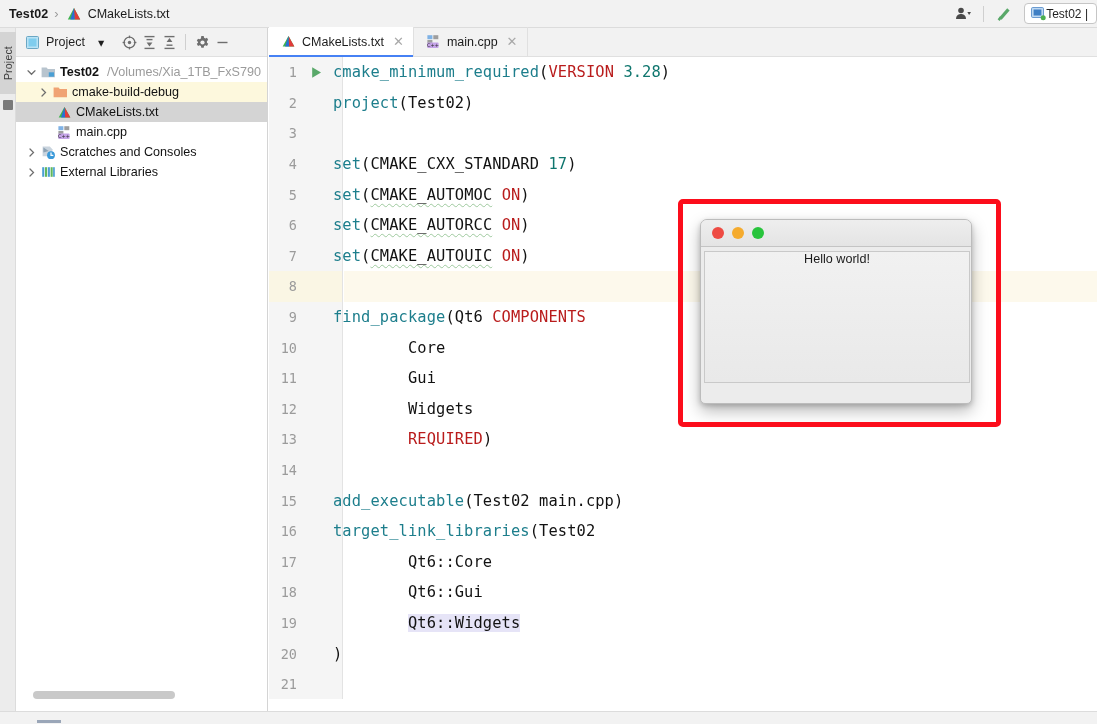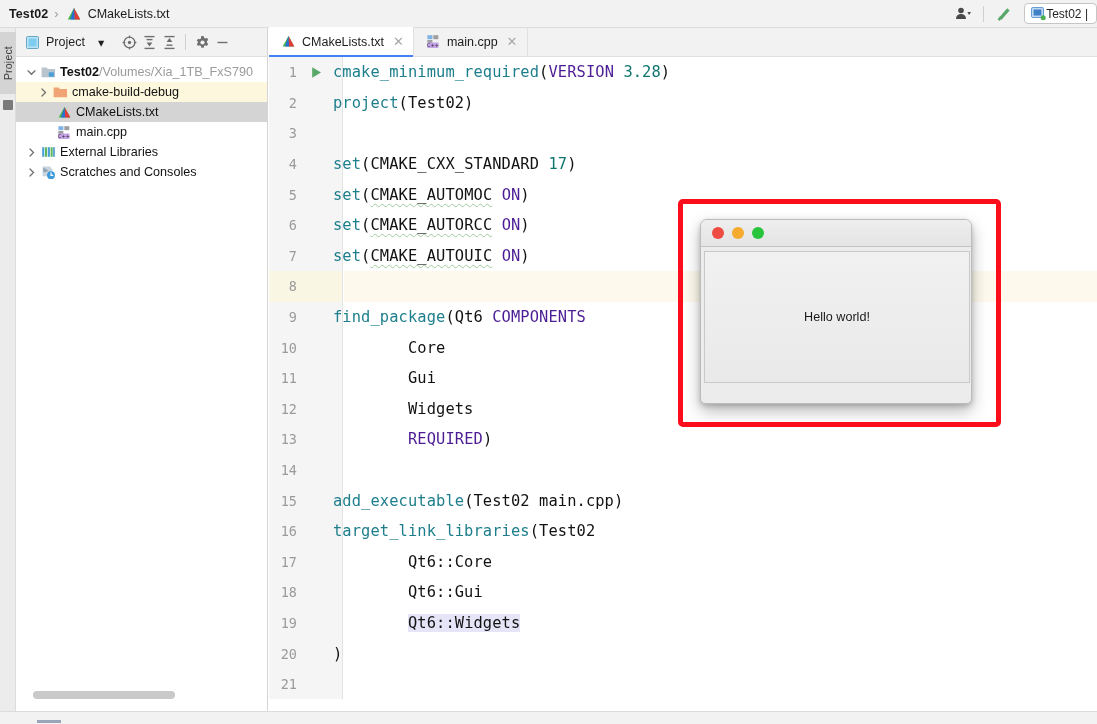--- a/index.html
+++ b/index.html
@@ -83,21 +83,21 @@
   .trow {
     display: flex; align-items: center; height: 20px; white-space: nowrap;
     padding-left: 8px;
   }
   .trow.sel-yellow { background: #fdf8dd; }
   .trow.sel-grey   { background: #d4d4d4; }
   .arrow { width: 15px; display: flex; align-items: center; justify-content: center; flex: 0 0 15px; }
   .ticon { width: 18px; display: flex; align-items: center; justify-content: center; flex: 0 0 18px; margin-right: 3px; }
   .tlabel { overflow: hidden; }
   .tlabel.bold { font-weight: bold; }
-  .tpath { color: #9b9b9b; }
+  .tpath { color: #9b9b9b; margin-left: 8px; }
 
   .proj-hscroll-track {
     position: absolute; left: 0; bottom: 5px; width: 252px; height: 11px;
   }
   .proj-hscroll-thumb {
     position: absolute; left: 17px; bottom: 7px; width: 142px; height: 8px;
     background: #c9c9c9; border-radius: 4px;
   }
 
   
@@ -138,21 +138,21 @@
     font-family: "DejaVu Sans Mono", monospace; font-size: 13.5px; color: #9b9b9b;
   }
   .runmark { position: absolute; left: 41px; top: 9px; }
   .ltext {
     position: absolute; left: 64px; top: 0; height: 30.6px;
     display: flex; align-items: center; white-space: pre;
     font-family: "DejaVu Sans Mono", monospace; font-size: 15.4px;
     color: #121212; letter-spacing: .1px;
   }
   .fn   { color: #1d7e8c; }
-  .kw   { color: #4c1d95; }
+  .kw   { color: #b91c1c; }
   .num  { color: #0f766e; }
   .warn { text-decoration: underline; text-decoration-style: wavy;
           text-decoration-color: #9ec99e; text-underline-offset: 3px;
           text-decoration-thickness: 1px; }
   .selhl { background: #e6e4f7; }
 
   
   .redbox {
     position: absolute; left: 678px; top: 199px; width: 323px; height: 228px;
     border: 5px solid #fc0d1b; border-radius: 5px;
@@ -172,21 +172,21 @@
     display: flex; align-items: center; padding-left: 11px; gap: 8px;
   }
   .dot { width: 12px; height: 12px; border-radius: 50%; }
   .dot.r { background: #ee4b43; }
   .dot.y { background: #f5ab2e; }
   .dot.g { background: #28c43c; }
   .qt-body {
     position: absolute; left: 3px; top: 31px; width: 266px; height: 132px;
     background: linear-gradient(#f1f1f1, #e9e9e9);
     border: 1px solid #c9c9c9;
-    display: flex; align-items: center; justify-content: center;
+    display: flex; justify-content: center;
   }
   .qt-label { font-size: 12.6px; color: #1a1a1a; }
 
   
   .statusbar {
     position: absolute; left: 0; top: 711px; width: 1097px; height: 13px;
     background: #f2f2f2; border-top: 1px solid #dcdcdc;
   }
   .sb-mark { position: absolute; left: 37px; top: 8px; width: 24px; height: 3px; background: #9aa6b8; }
 
@@ -356,46 +356,46 @@
       <span class="tlabel">main.cpp</span>
     </div>
 
     <div class="trow">
       <span class="arrow">
         <svg width="9" height="9" viewBox="0 0 9 9">
             <path d="M3 1 L6.5 4.5 L3 8" fill="none" stroke="#6e6e6e" stroke-width="1.25" stroke-linecap="round"></path>
           </svg>
       </span>
       <span class="ticon">
+        <svg width="15" height="15" viewBox="0 0 15 15">
+          <path d="M1.6 1.6 h7.2 l2.6 2.6 v7.0 h-9.8 z" fill="#c9d4de"></path>
+          <path d="M2.4 2.4 l5.4 3.6 -5.4 1.4 z" fill="#8fa3b4"></path>
+          <circle cx="10" cy="10.2" r="3.9" fill="#3b9ad9"></circle>
+          <path d="M10 7.9 v2.4 h1.9" fill="none" stroke="#fff" stroke-width="1.2" stroke-linecap="round"></path>
+        </svg>
+      </span>
+      <span class="tlabel">Scratches and Consoles</span>
+    </div>
+
+    <div class="trow">
+      <span class="arrow">
+        <svg width="9" height="9" viewBox="0 0 9 9">
+            <path d="M3 1 L6.5 4.5 L3 8" fill="none" stroke="#6e6e6e" stroke-width="1.25" stroke-linecap="round"></path>
+          </svg>
+      </span>
+      <span class="ticon">
         <svg width="15" height="14" viewBox="0 0 15 14">
           <rect x="1.2" y="2.2" width="2.1" height="9.6" fill="#4a9fd4"></rect>
           <rect x="4.0" y="2.2" width="2.1" height="9.6" fill="#62b85c"></rect>
           <rect x="6.8" y="2.2" width="2.1" height="9.6" fill="#4a9fd4"></rect>
           <rect x="9.6" y="2.2" width="2.1" height="9.6" fill="#62b85c"></rect>
           <rect x="12.1" y="2.2" width="1.7" height="9.6" fill="#4a9fd4"></rect>
         </svg>
       </span>
       <span class="tlabel">External Libraries</span>
-    </div>
-
-    <div class="trow">
-      <span class="arrow">
-        <svg width="9" height="9" viewBox="0 0 9 9">
-            <path d="M3 1 L6.5 4.5 L3 8" fill="none" stroke="#6e6e6e" stroke-width="1.25" stroke-linecap="round"></path>
-          </svg>
-      </span>
-      <span class="ticon">
-        <svg width="15" height="15" viewBox="0 0 15 15">
-          <path d="M1.6 1.6 h7.2 l2.6 2.6 v7.0 h-9.8 z" fill="#c9d4de"></path>
-          <path d="M2.4 2.4 l5.4 3.6 -5.4 1.4 z" fill="#8fa3b4"></path>
-          <circle cx="10" cy="10.2" r="3.9" fill="#3b9ad9"></circle>
-          <path d="M10 7.9 v2.4 h1.9" fill="none" stroke="#fff" stroke-width="1.2" stroke-linecap="round"></path>
-        </svg>
-      </span>
-      <span class="tlabel">Scratches and Consoles</span>
     </div>
   </div>
 
   <div class="proj-hscroll-track">
     <div class="proj-hscroll-thumb"></div>
   </div>
 </div>
 
 <div class="editor-wrap">
 

